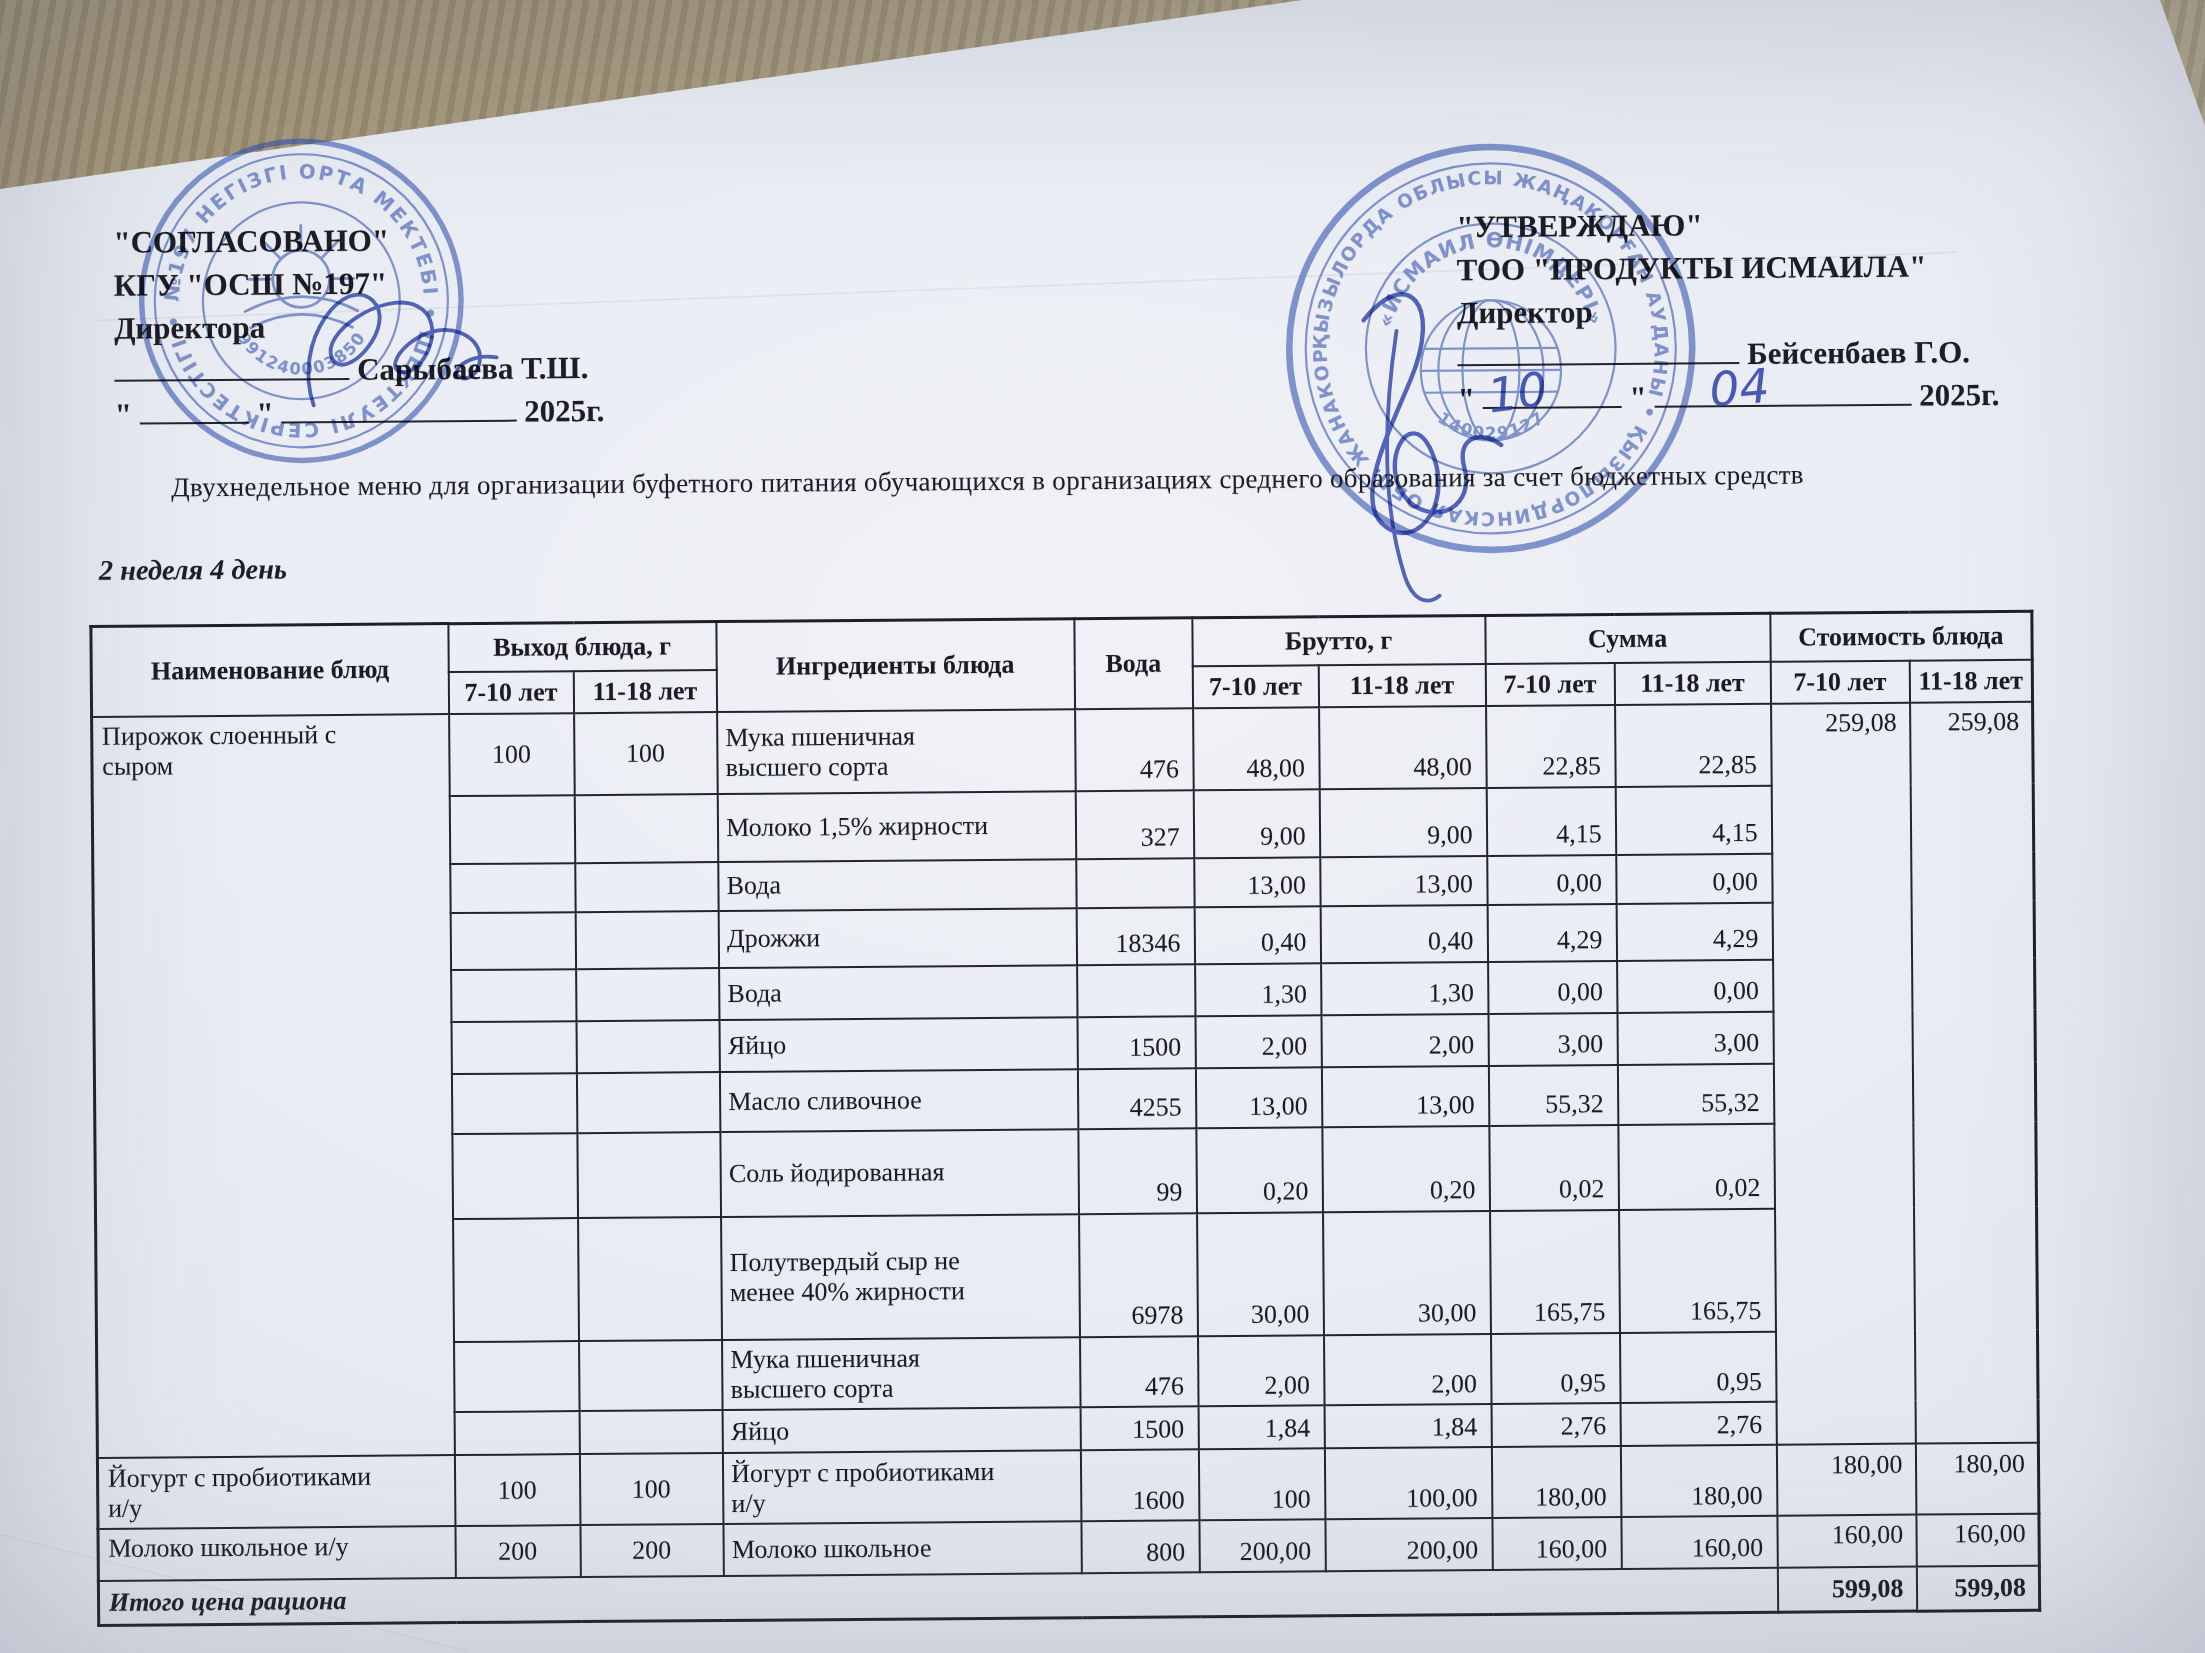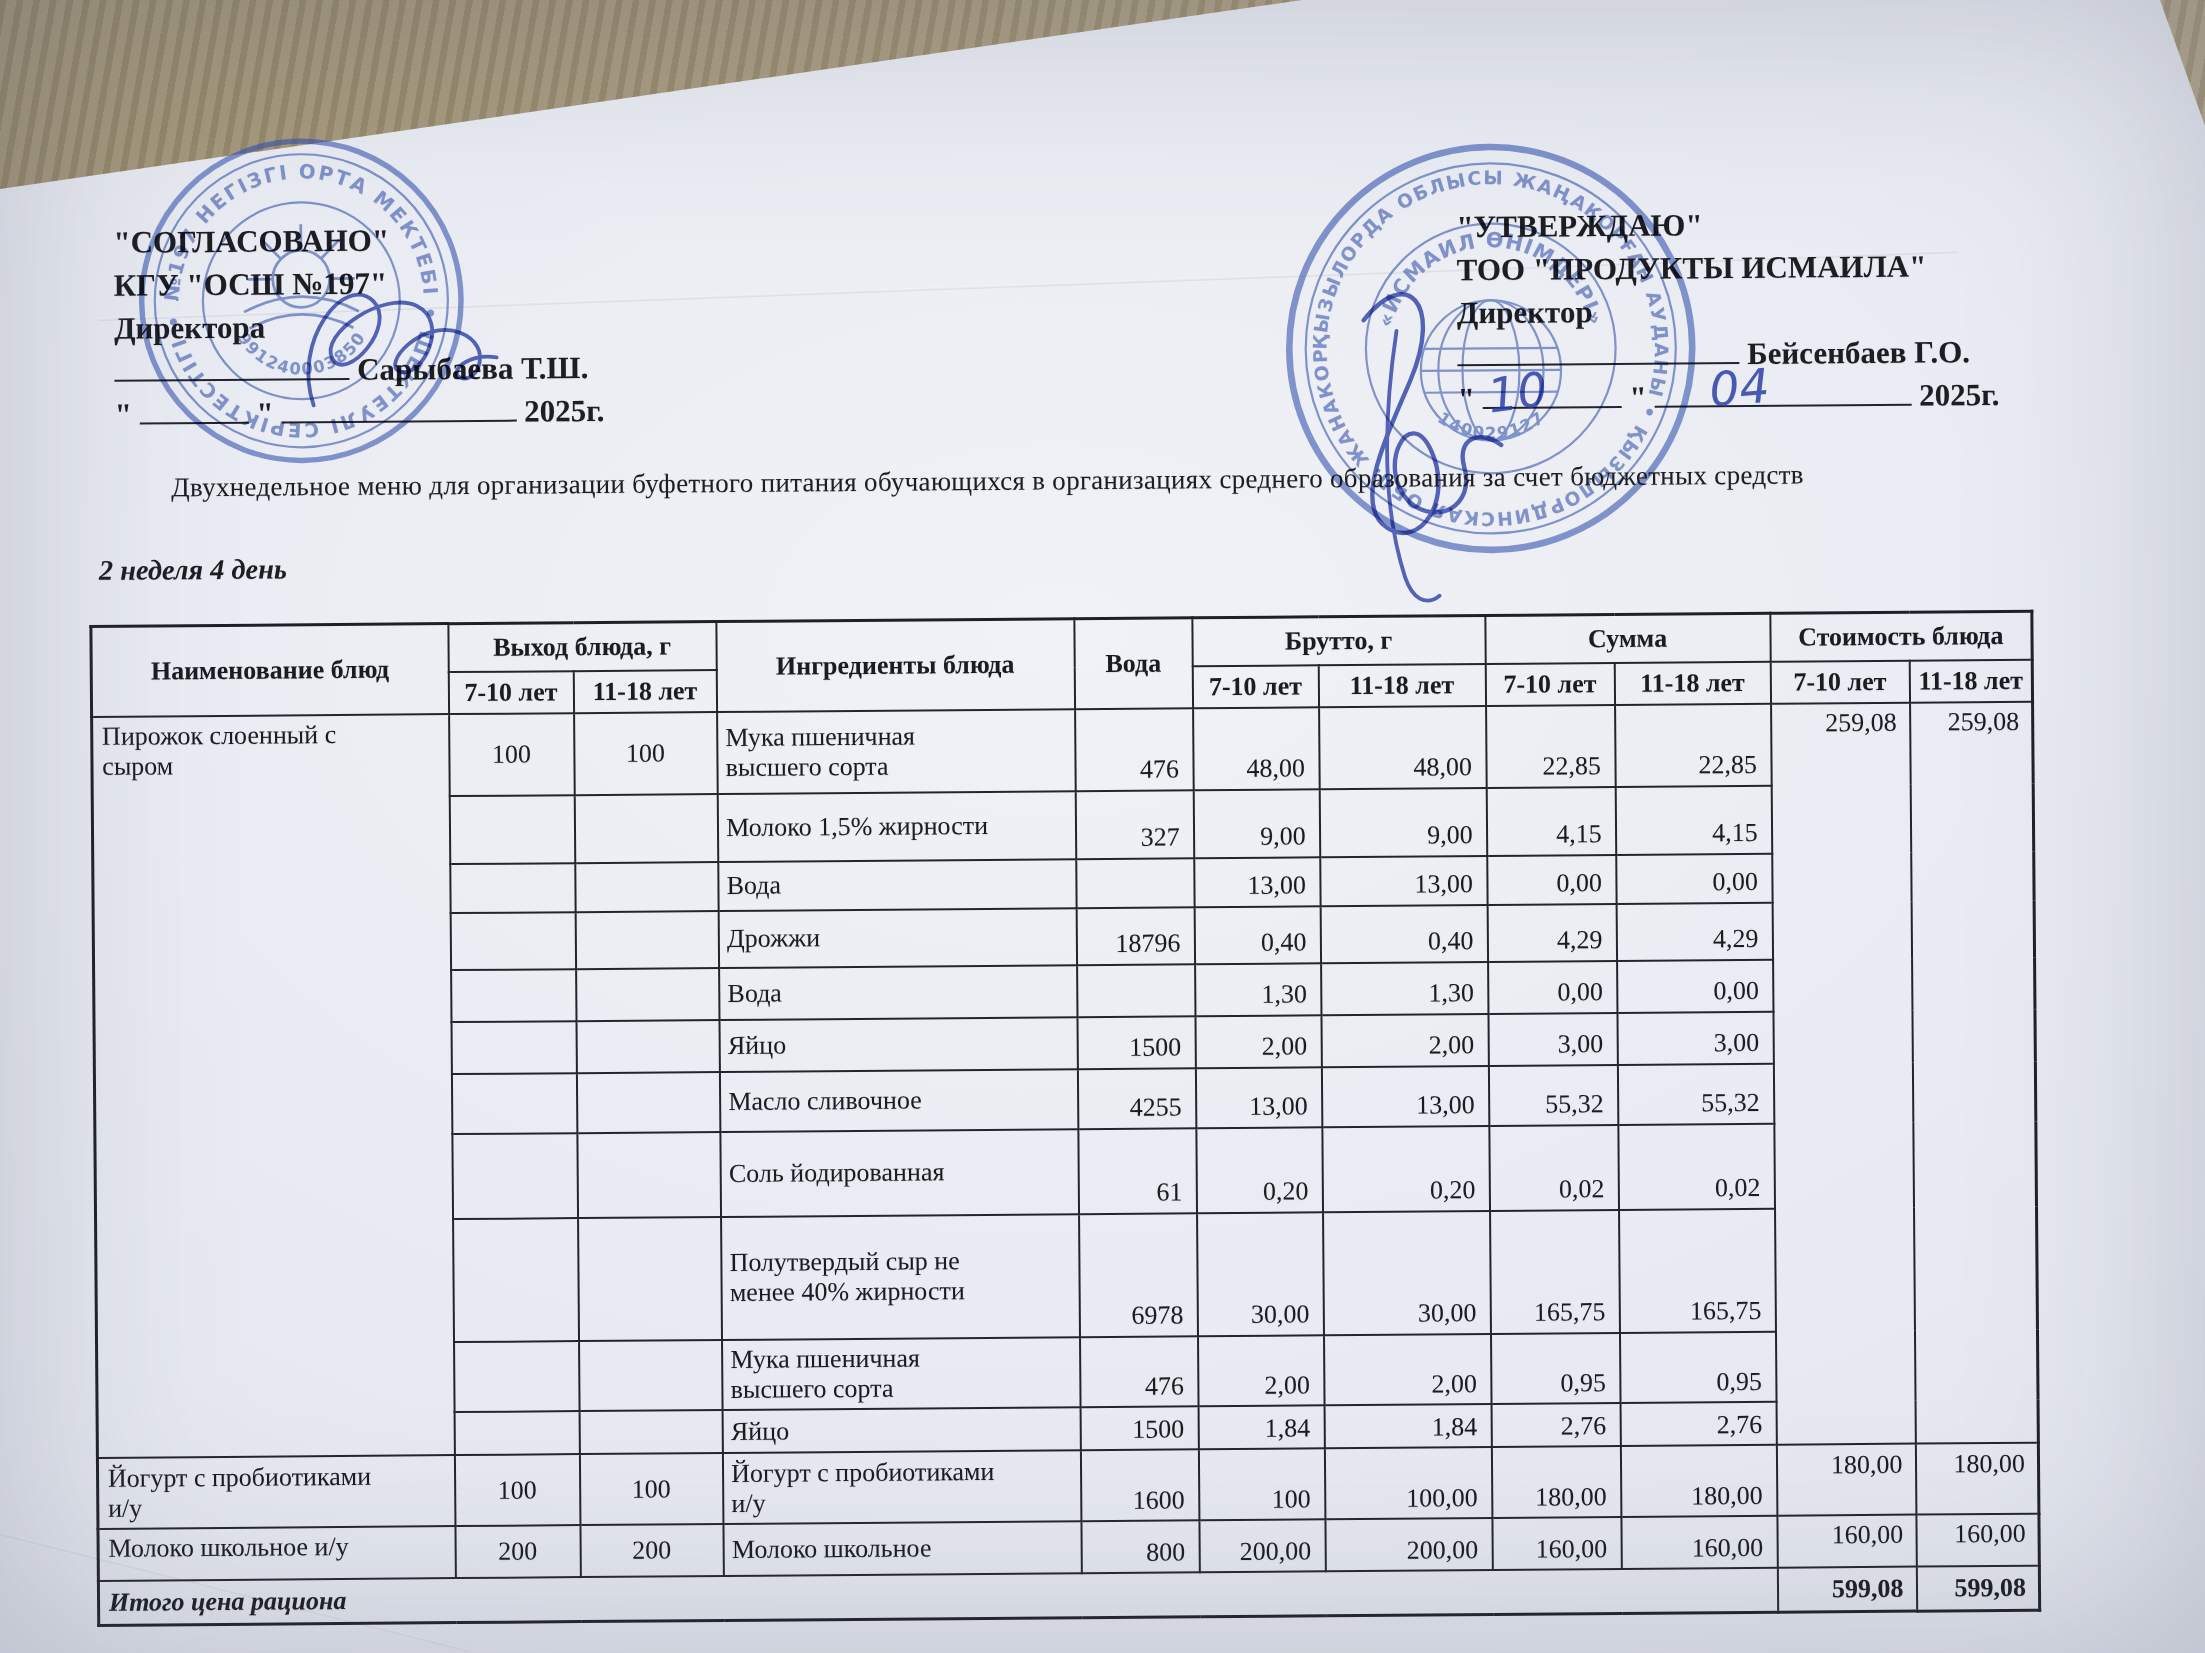--- a/index.html
+++ b/index.html
@@ -276,21 +276,21 @@
           <td class="c-num"></td>
           <td class="c-num">13,00</td>
           <td class="c-num">13,00</td>
           <td class="c-num">0,00</td>
           <td class="c-num">0,00</td>
         </tr>
         <tr class="rh105">
           <td class="c-yield"></td>
           <td class="c-yield"></td>
           <td class="c-ing">Дрожжи</td>
-          <td class="c-num">18796</td>
+          <td class="c-num">18346</td>
           <td class="c-num">0,40</td>
           <td class="c-num">0,40</td>
           <td class="c-num">4,29</td>
           <td class="c-num">4,29</td>
         </tr>
         <tr class="rh95">
           <td class="c-yield"></td>
           <td class="c-yield"></td>
           <td class="c-ing">Вода</td>
           <td class="c-num"></td>
@@ -316,21 +316,21 @@
           <td class="c-num">4255</td>
           <td class="c-num">13,00</td>
           <td class="c-num">13,00</td>
           <td class="c-num">55,32</td>
           <td class="c-num">55,32</td>
         </tr>
         <tr class="rh155">
           <td class="c-yield"></td>
           <td class="c-yield"></td>
           <td class="c-ing">Соль йодированная</td>
-          <td class="c-num">61</td>
+          <td class="c-num">99</td>
           <td class="c-num">0,20</td>
           <td class="c-num">0,20</td>
           <td class="c-num">0,02</td>
           <td class="c-num">0,02</td>
         </tr>
         <tr class="rh225">
           <td class="c-yield"></td>
           <td class="c-yield"></td>
           <td class="c-ing">Полутвердый сыр не менее 40% жирности</td>
           <td class="c-num">6978</td>

